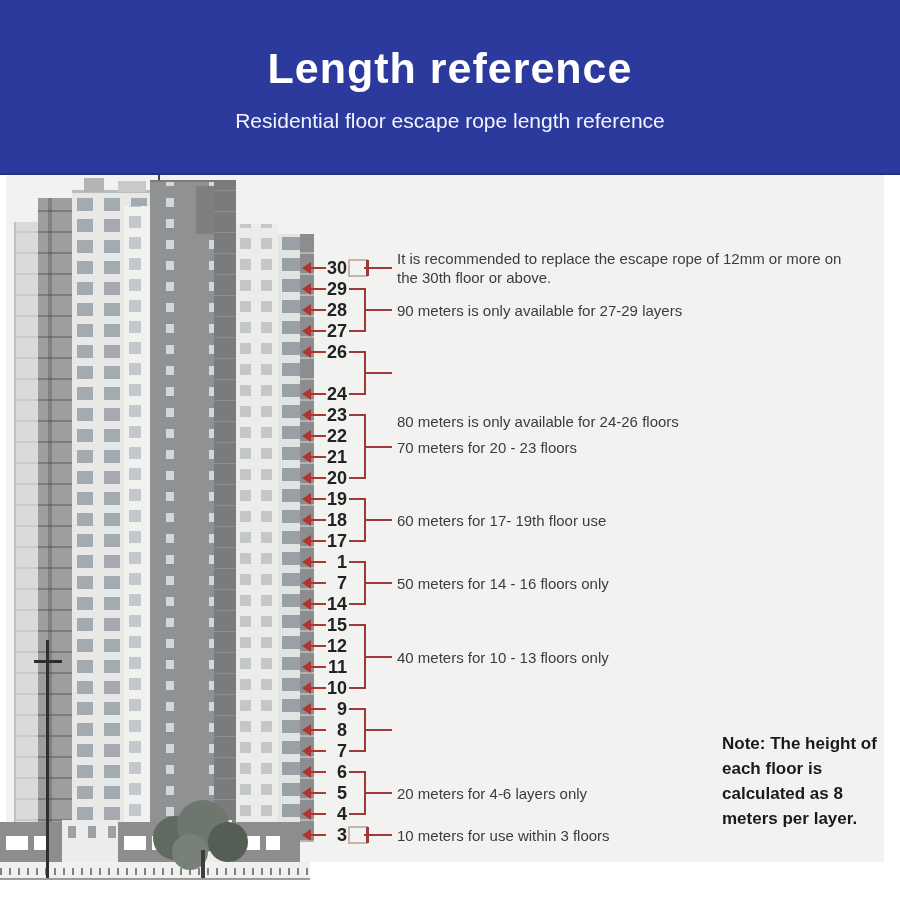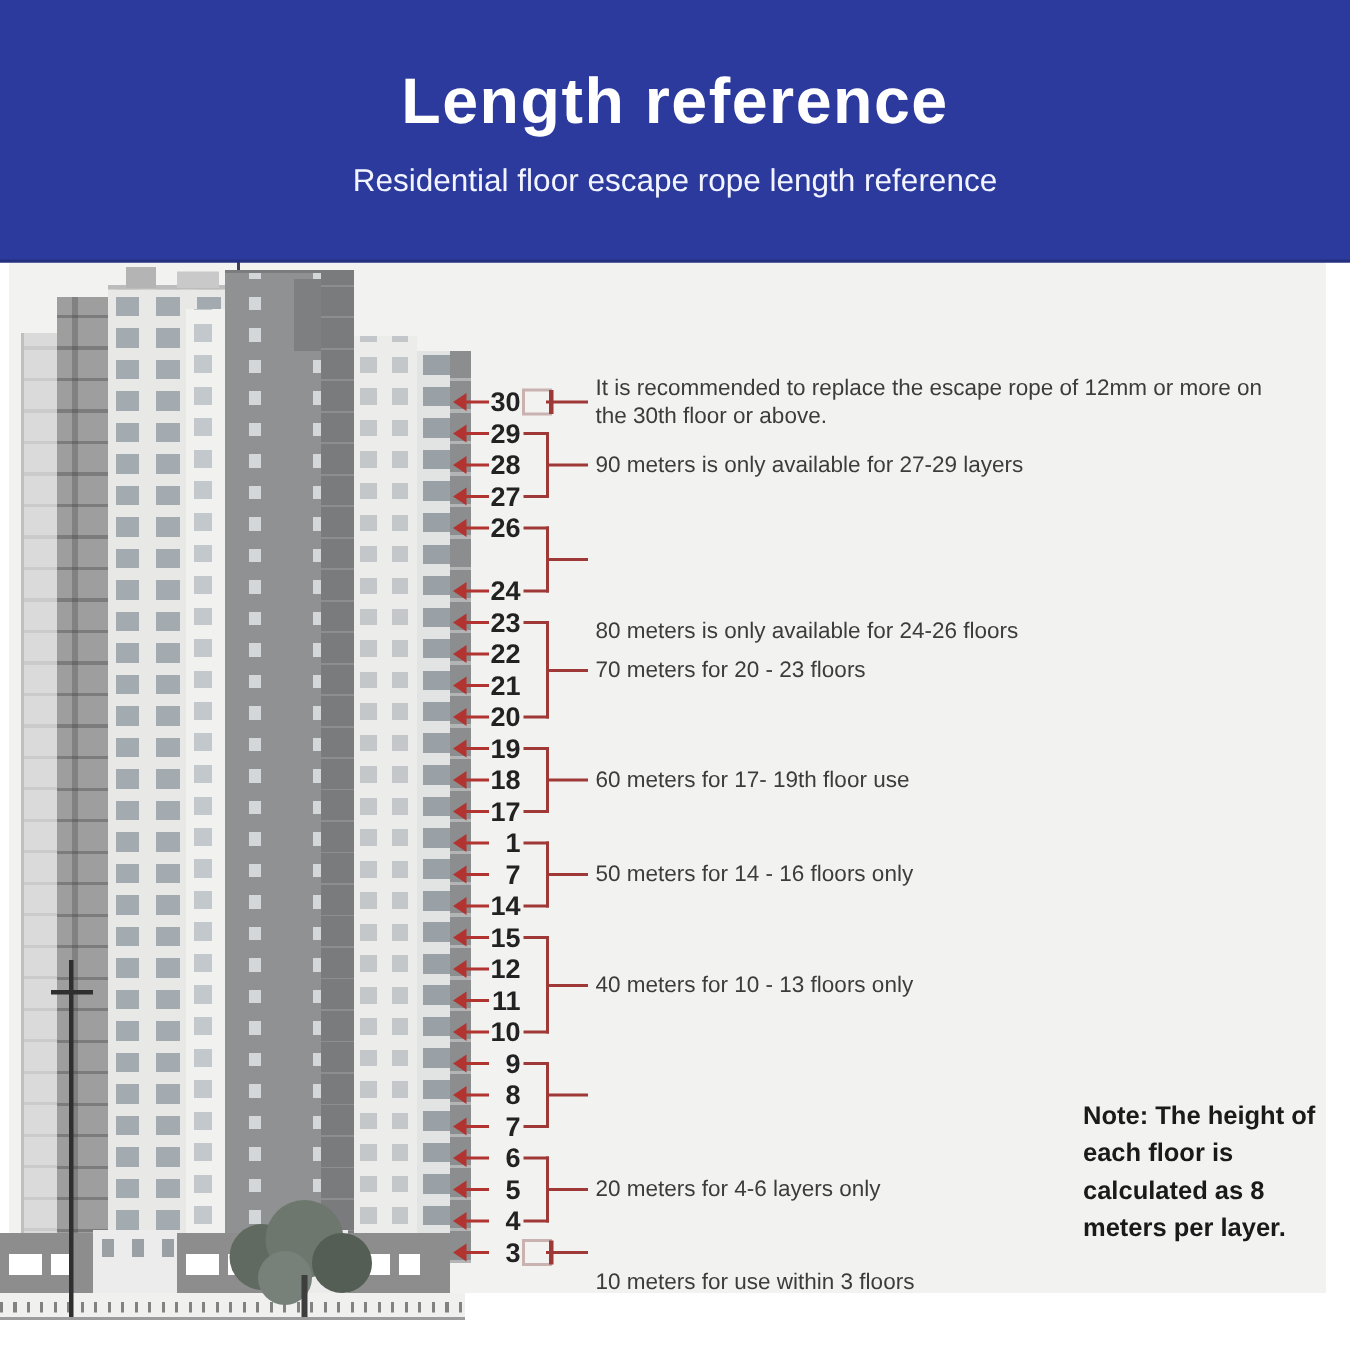--- a/index.html
+++ b/index.html
@@ -382,18 +382,18 @@
         <i class="ld" style="top:808px"></i>
         <i class="sp" style="top:766px;height:44px"></i>
         <i class="th" style="top:787px"></i>
       </div>
       <div class="anno-label" style="top: 788px;">20 meters for 4-6 layers only</div>
       <div class="bracket">
         <i class="bx" style="top:821px"></i>
         <i class="tv" style="top:822px"></i>
         <i class="th" style="top:829px"></i>
       </div>
-      <div class="anno-label" style="top: 830px; margin-top: 20px;">10 meters for use within 3 floors</div>
+      <div class="anno-label" style="top: 830px;">10 meters for use within 3 floors</div>
     </div>
 
   <div class="note">Note: The height of each floor is calculated as 8 meters per layer.</div>
 
 </div>
 
 </body></html>

